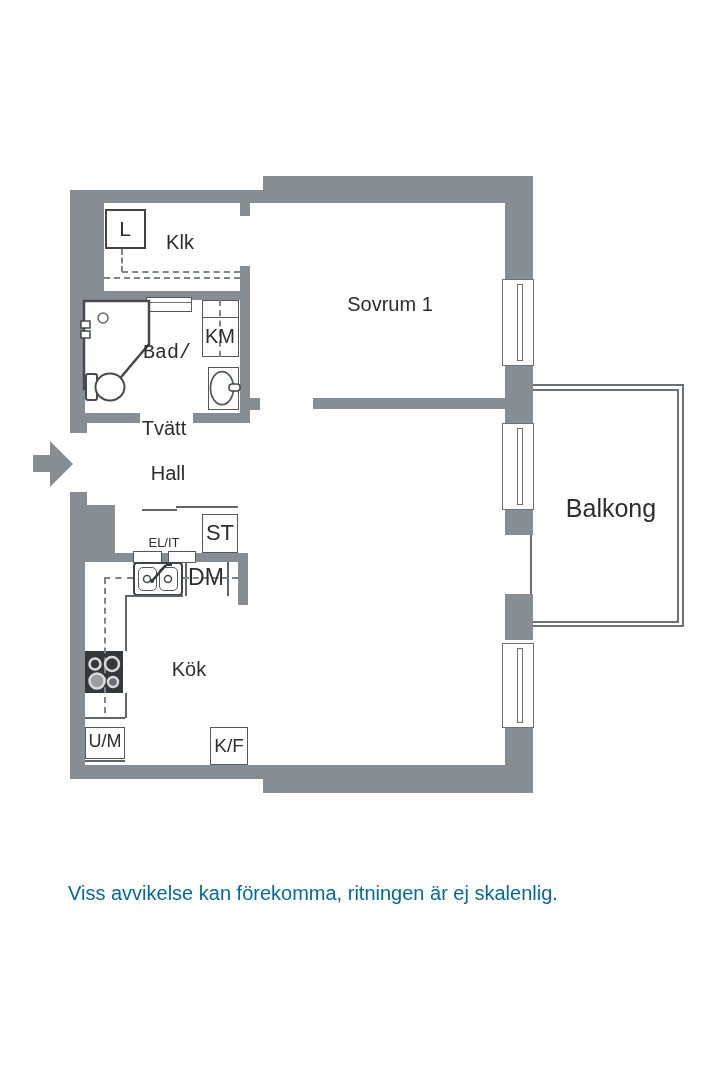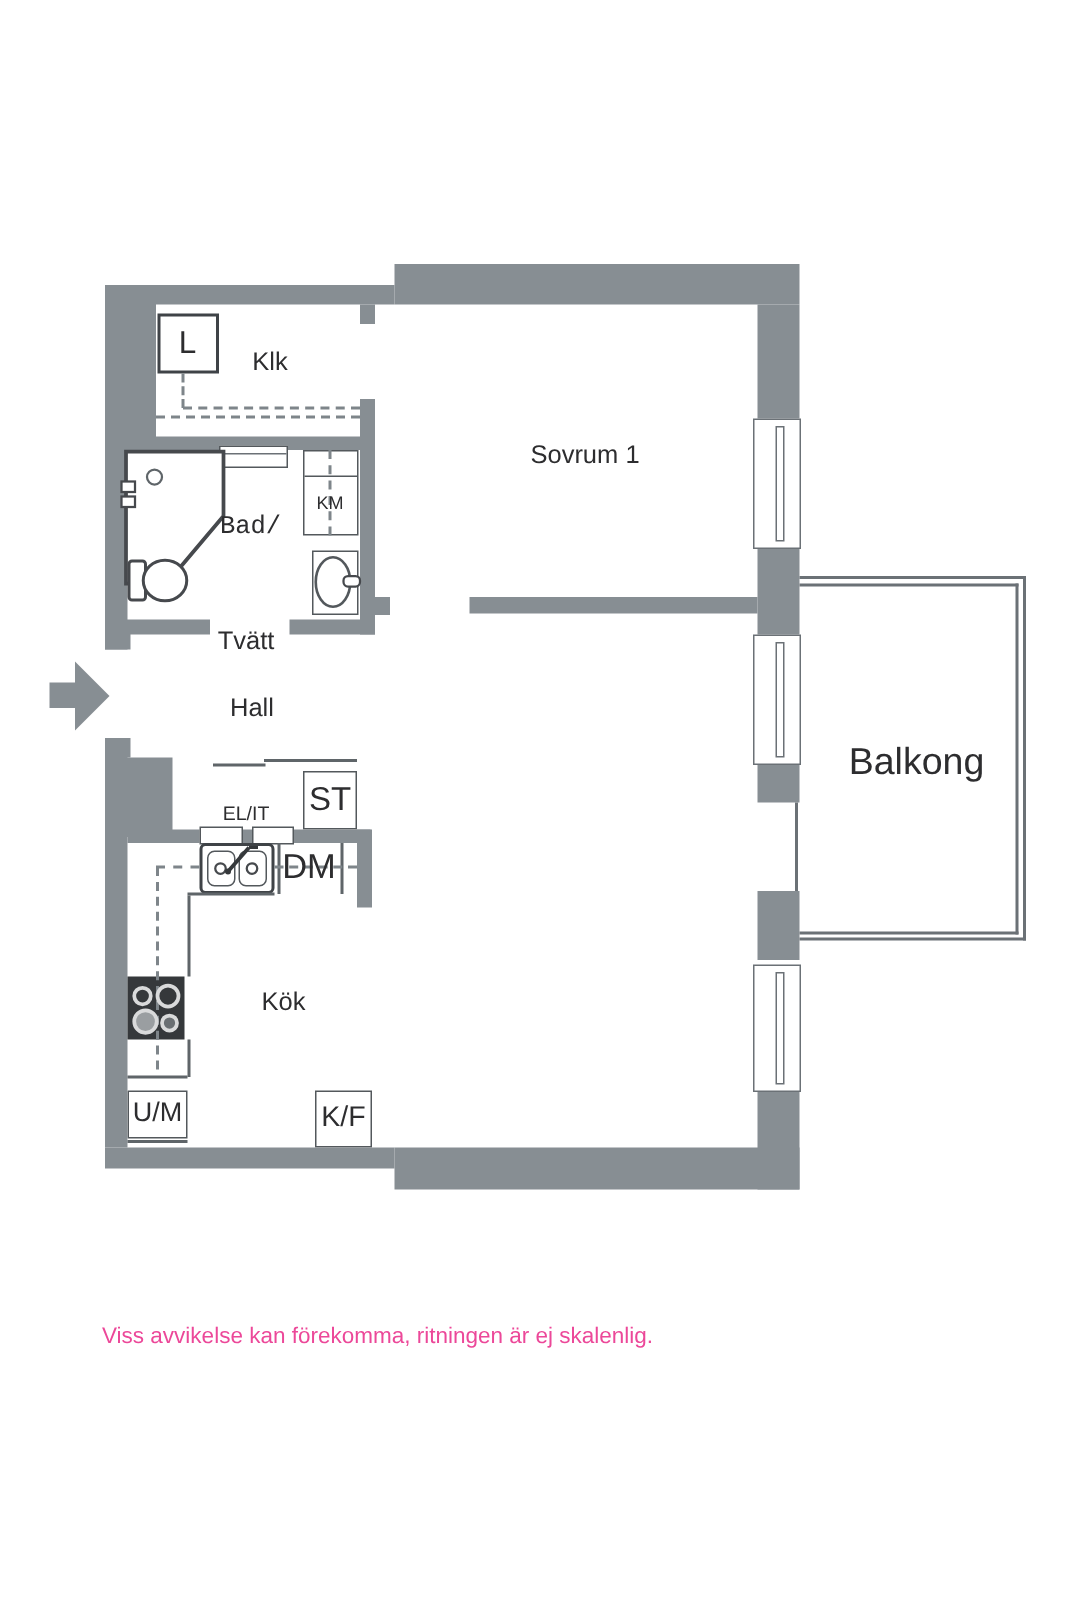--- a/index.html
+++ b/index.html
@@ -9,26 +9,26 @@
   .tline{position:absolute;background:#6b7176;}
   .ln{position:absolute;background:#5f6569;}
   .dash-h{position:absolute;border-top:2px dashed #7e858a;height:0;}
   .dash-v{position:absolute;border-left:2px dashed #7e858a;width:0;}
   .win-frame{position:absolute;background:#fff;border:1.5px solid #6b7176;box-sizing:border-box;}
   .win-glass{position:absolute;background:#fff;border-left:1.5px solid #6b7176;border-right:1.5px solid #6b7176;
              border-top:1px solid #6b7176;border-bottom:1px solid #6b7176;box-sizing:border-box;width:6px;}
   .box{position:absolute;background:#fff;border:1.5px solid #53585c;box-sizing:border-box;}
   .box-dark{position:absolute;background:#fff;border:2px solid #3f4347;box-sizing:border-box;}
   .rlabel{position:absolute;color:#2d2d2f;text-align:center;white-space:nowrap;
-          transform:translate(-50%,-50%);font-size:17px;line-height:1.1;}
+          transform:translate(-50%,-50%);font-size:20px;line-height:1.1;}
   .stove{position:absolute;background:#35383b;}
   .arrow-tail{position:absolute;background:#878e93;}
   .arrow-head{position:absolute;width:0;height:0;border-top:23px solid transparent;
               border-bottom:23px solid transparent;border-left:23px solid #878e93;}
-  .disclaimer{position:absolute;font-size:15px;color:#ec4899;white-space:nowrap;}
+  .disclaimer{position:absolute;font-size:20px;color:#0369a1;white-space:nowrap;}
   svg.fixlayer{position:absolute;left:0;top:0;pointer-events:none;}
 </style>
 </head>
 <body>
 
 <div class="canvas">
 
   <div class="wall" style="left:70px;top:190px;width:193px;height:13px;"></div>
   <div class="wall" style="left:263px;top:176px;width:270px;height:27px;"></div>
   <div class="wall" style="left:505px;top:203px;width:28px;height:77px;"></div>
@@ -133,21 +133,21 @@
     <circle cx="112" cy="664" r="7" fill="none" stroke="#d9dadb" stroke-width="2.5"></circle>
     <circle cx="97" cy="681" r="7.5" fill="#9a9ea1" stroke="#d9dadb" stroke-width="2.5"></circle>
     <circle cx="113" cy="682" r="5" fill="#6a6f73" stroke="#d9dadb" stroke-width="2.5"></circle>
   </svg>
 
   <div class="rlabel" style="left:180px;top:242px;">Klk</div>
   <div class="rlabel" style="left:125px;top:229px;font-size:21px;">L</div>
   <div class="rlabel" style="left:390px;top:304px;">Sovrum 1</div>
   <div class="rlabel" style="left:167px;top:353px;font-family:Liberation Mono, monospace;">Bad/</div>
   <div class="rlabel" style="left:164px;top:381px;margin-top:47px;">Tvätt</div>
-  <div class="rlabel" style="left:220px;top:336px;font-size:12px;">KM</div>
+  <div class="rlabel" style="left:220px;top:336px;font-size:20px;">KM</div>
   <div class="rlabel" style="left:168px;top:473px;">Hall</div>
   <div class="rlabel" style="left:164px;top:543px;font-size:13px;">EL/IT</div>
   <div class="rlabel" style="left:220px;top:533px;font-size:22px;">ST</div>
   <div class="rlabel" style="left:206px;top:578px;font-size:23px;">DM</div>
   <div class="rlabel" style="left:189px;top:669px;">Kök</div>
   <div class="rlabel" style="left:611px;top:509px;font-size:25px;">Balkong</div>
   <div class="rlabel" style="left:105px;top:742px;font-size:18px;">U/M</div>
   <div class="rlabel" style="left:229px;top:746px;font-size:19px;">K/F</div>
 
   <div class="disclaimer" style="left:68px;top:882px;">Viss avvikelse kan förekomma, ritningen är ej skalenlig.</div>

